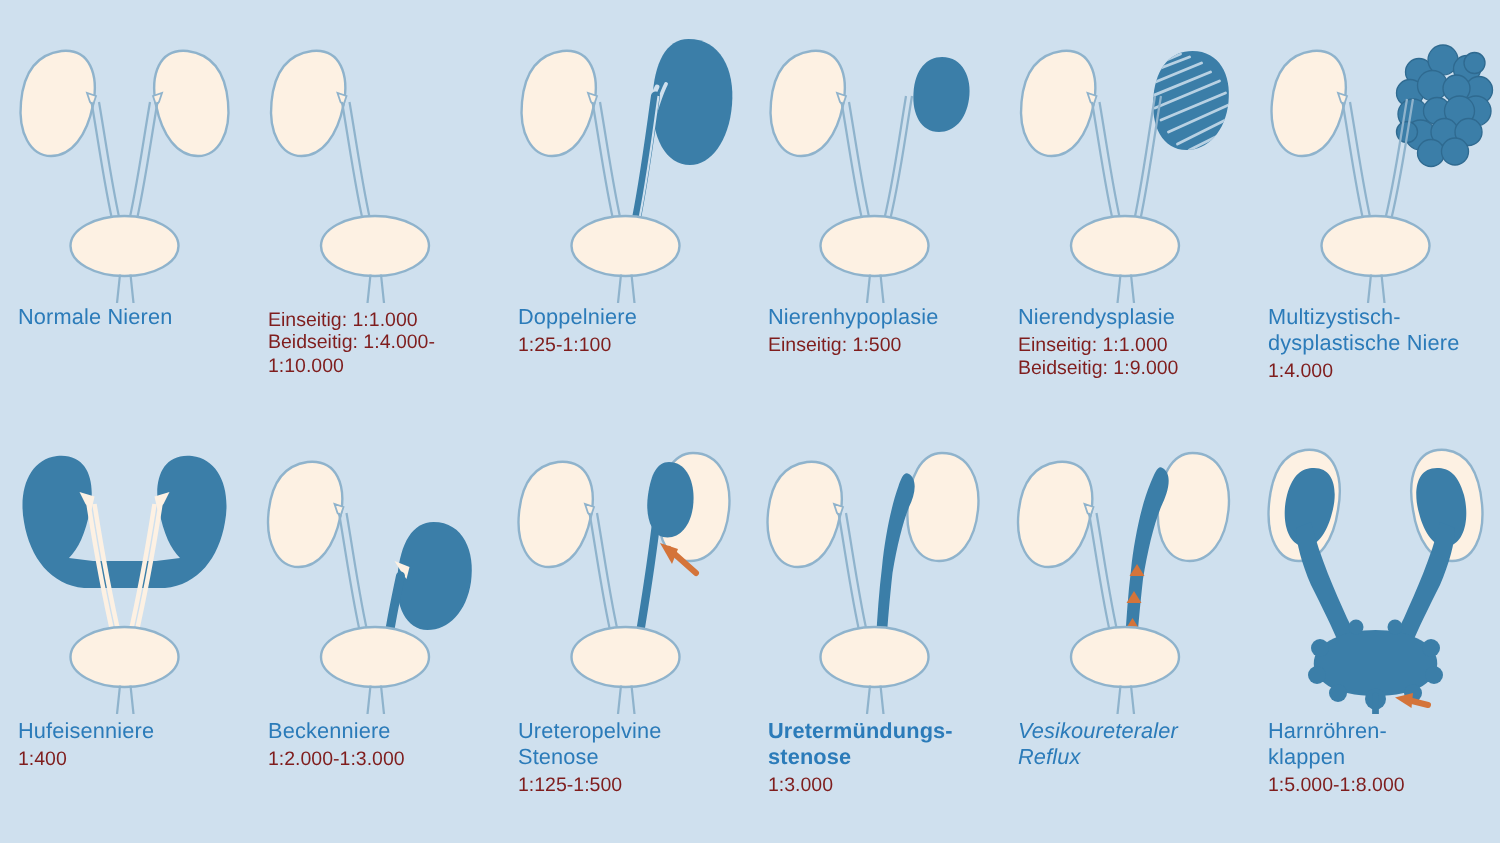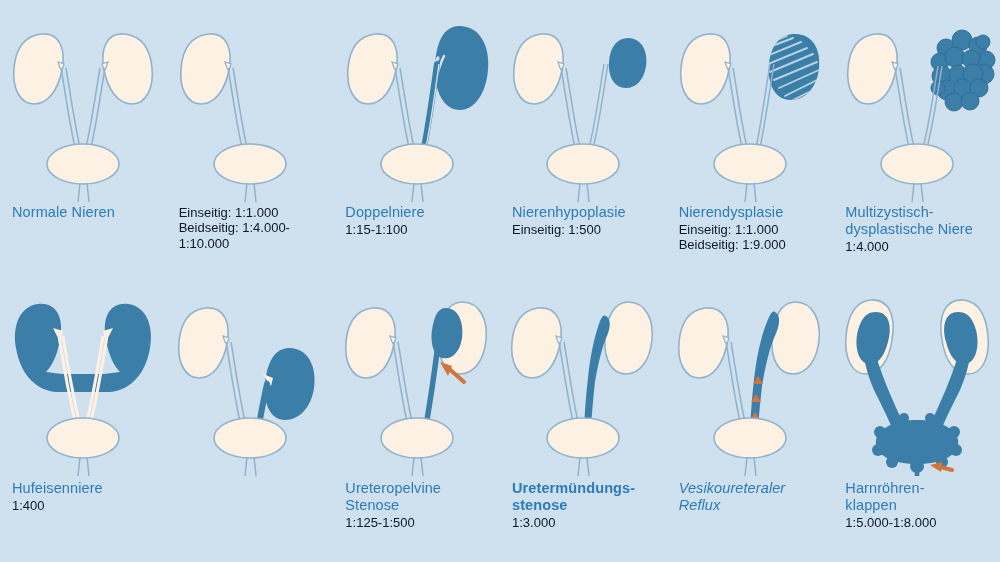--- a/index.html
+++ b/index.html
@@ -48,21 +48,21 @@
     margin-top: 2px;
     width: 100%;
     padding-left: 24px;
   }
   .title {
     color: #2b7bb9;
     font-size: 14.5px;
     letter-spacing: 0.1px;
   }
   .rate {
-    color: #0f172a;
+    color: #7f1d1d;
     font-size: 13px;
     white-space: pre-line;
     margin-top: 1px;
   }
   .row2 .art { margin-top: 4px; }
   .row2 .caption { margin-top: 4px; }
   .r1c1 .art { margin-top: 12px; }
   .r1c2 .art { margin-top: 12px; }
   .r1c3 .art { margin-top: 12px; }
   .r1c4 .art { margin-top: 12px; }
@@ -129,21 +129,21 @@
           <path d="M104 46 C98 58 96 72 92 86" fill="none" stroke="#cfe0ee" stroke-width="3.2" stroke-linecap="round"></path>
           <path d="M110 44 C104 56 101 70 97 84" fill="none" stroke="#cfe0ee" stroke-width="2.6" stroke-linecap="round"></path>
           <path d="M103 52 C99 80 95 112 89 140" fill="none" stroke="#3b7ea8" stroke-width="6" stroke-linecap="round"></path>
           <path d="M105 52 C101 80 97 112 91 140" fill="none" stroke="#cfe0ee" stroke-width="1.4"></path>
           <ellipse cx="83" cy="152" rx="36" ry="20" fill="#fdf1e3" stroke="#8fb3cc" stroke-width="1.6"></ellipse>
           <path d="M80 171 L78 190 M87 171 L89 190" stroke="#8fb3cc" stroke-width="1.5" fill="none"></path>
         </svg>
       </div>
       <div class="caption">
         <div class="title">Doppelniere</div>
-        <div class="rate">1:15-1:100</div>
+        <div class="rate">1:25-1:100</div>
       </div>
     </div>
 
     <div class="cell r1c4">
       <div class="art">
         <svg viewBox="0 0 166 190" width="166" height="190">
           <path d="M41 22 C60 20 66 38 62 58 C58 78 48 92 34 92 C20 92 12 76 14 56 C16 34 26 24 41 22 Z" fill="#fdf1e3" stroke="#8fb3cc" stroke-width="1.6"></path>
           <path d="M60 56 L58 50 L64 52 L62 58 Z" fill="#fdf1e3" stroke="#8fb3cc" stroke-width="1.2"></path>
           <path d="M61 56 C66 85 70 115 76 140" fill="none" stroke="#8fb3cc" stroke-width="1.5"></path>
           <path d="M66 56 C71 85 75 115 81 140" fill="none" stroke="#8fb3cc" stroke-width="1.5"></path>
@@ -267,20 +267,24 @@
           <path d="M58 56 L56 50 L62 52 L60 58 Z" fill="#fdf1e3" stroke="#8fb3cc" stroke-width="1.2"></path>
           <path d="M59 56 C64 85 68 115 74 140" fill="none" stroke="#8fb3cc" stroke-width="1.5"></path>
           <path d="M64 56 C69 85 73 115 79 140" fill="none" stroke="#8fb3cc" stroke-width="1.5"></path>
           <path d="M122 62 C142 62 150 82 147 102 C144 122 132 134 118 134 C104 134 96 118 98 98 C100 76 108 62 122 62 Z" fill="#3b7ea8"></path>
           <path d="M101 96 L96 88 L106 92 L104 100 Z" fill="#fdf1e3"></path>
           <path d="M100 98 C97 112 94 126 92 140" fill="none" stroke="#3b7ea8" stroke-width="6" stroke-linecap="round"></path>
           <ellipse cx="83" cy="152" rx="36" ry="20" fill="#fdf1e3" stroke="#8fb3cc" stroke-width="1.6"></ellipse>
           <path d="M80 171 L78 190 M87 171 L89 190" stroke="#8fb3cc" stroke-width="1.5" fill="none"></path>
         </svg>
       </div>
+      <div class="caption">
+        <div class="title">Beckenniere</div>
+        <div class="rate">1:2.000-1:3.000</div>
+      </div>
     </div>
 
     <div class="cell row2">
       <div class="art">
         <svg viewBox="0 0 166 190" width="166" height="190">
           <path d="M38 22 C58 20 64 38 60 58 C56 78 46 92 32 92 C18 92 10 76 12 56 C14 34 24 24 38 22 Z" fill="#fdf1e3" stroke="#8fb3cc" stroke-width="1.6"></path>
           <path d="M58 56 L56 50 L62 52 L60 58 Z" fill="#fdf1e3" stroke="#8fb3cc" stroke-width="1.2"></path>
           <path d="M59 56 C64 85 68 115 74 140" fill="none" stroke="#8fb3cc" stroke-width="1.5"></path>
           <path d="M64 56 C69 85 73 115 79 140" fill="none" stroke="#8fb3cc" stroke-width="1.5"></path>
           <path d="M128 16 C146 16 154 34 152 54 C150 74 140 88 126 88 C112 88 104 74 105 54 C106 32 114 16 128 16 Z" fill="#fdf1e3" stroke="#8fb3cc" stroke-width="1.6"></path>

